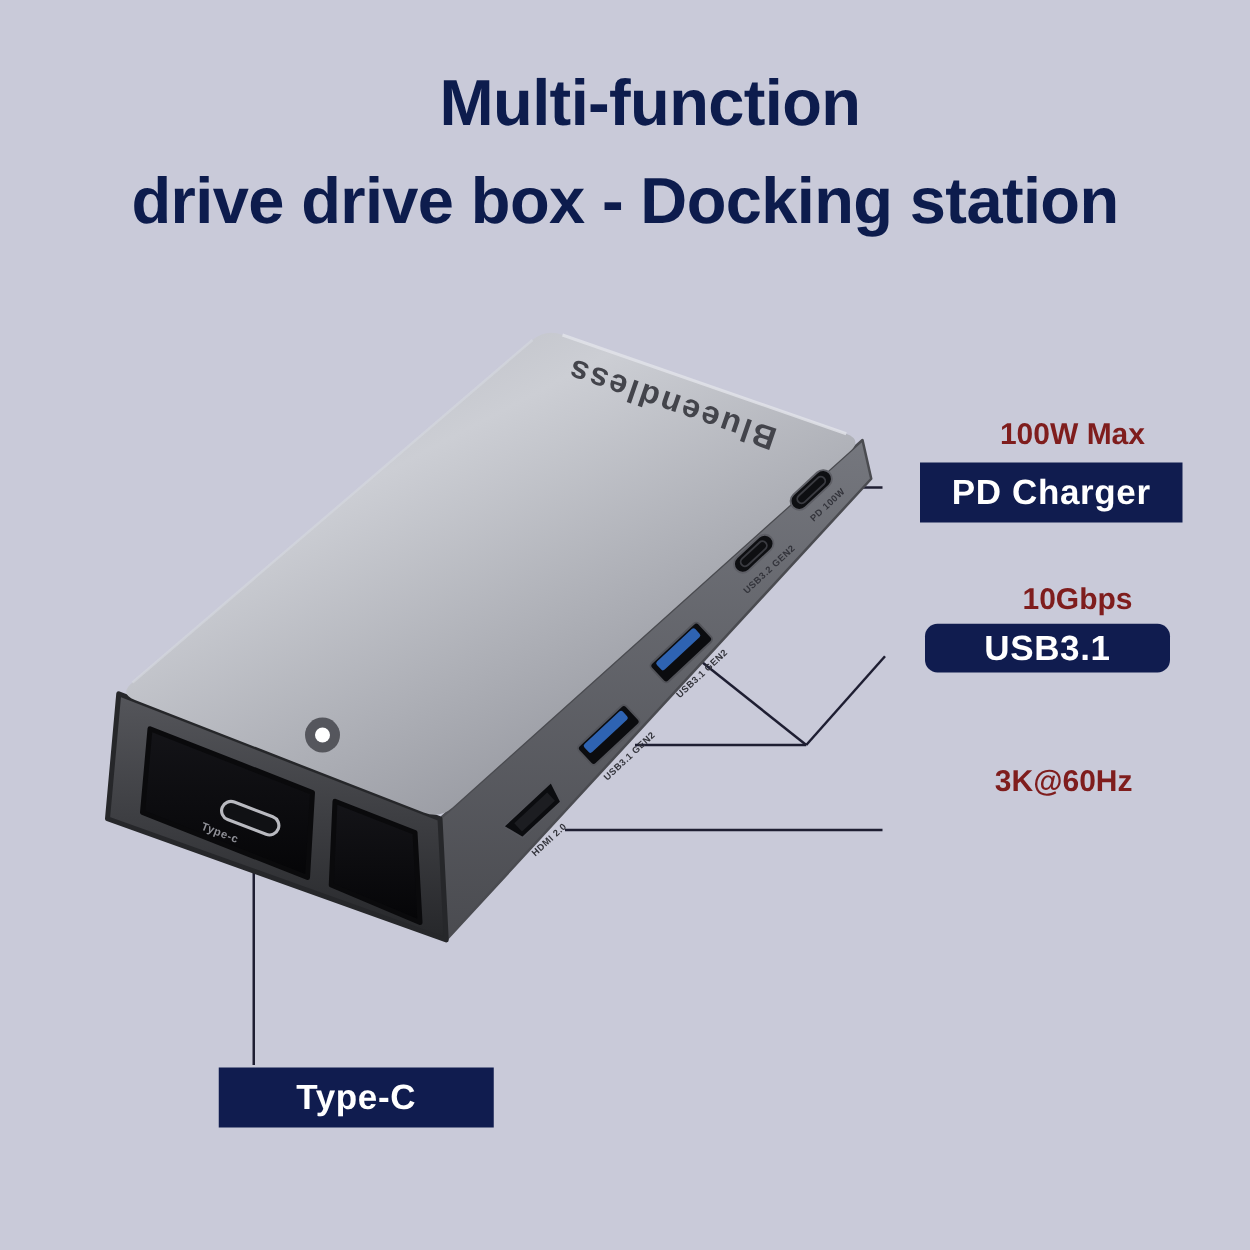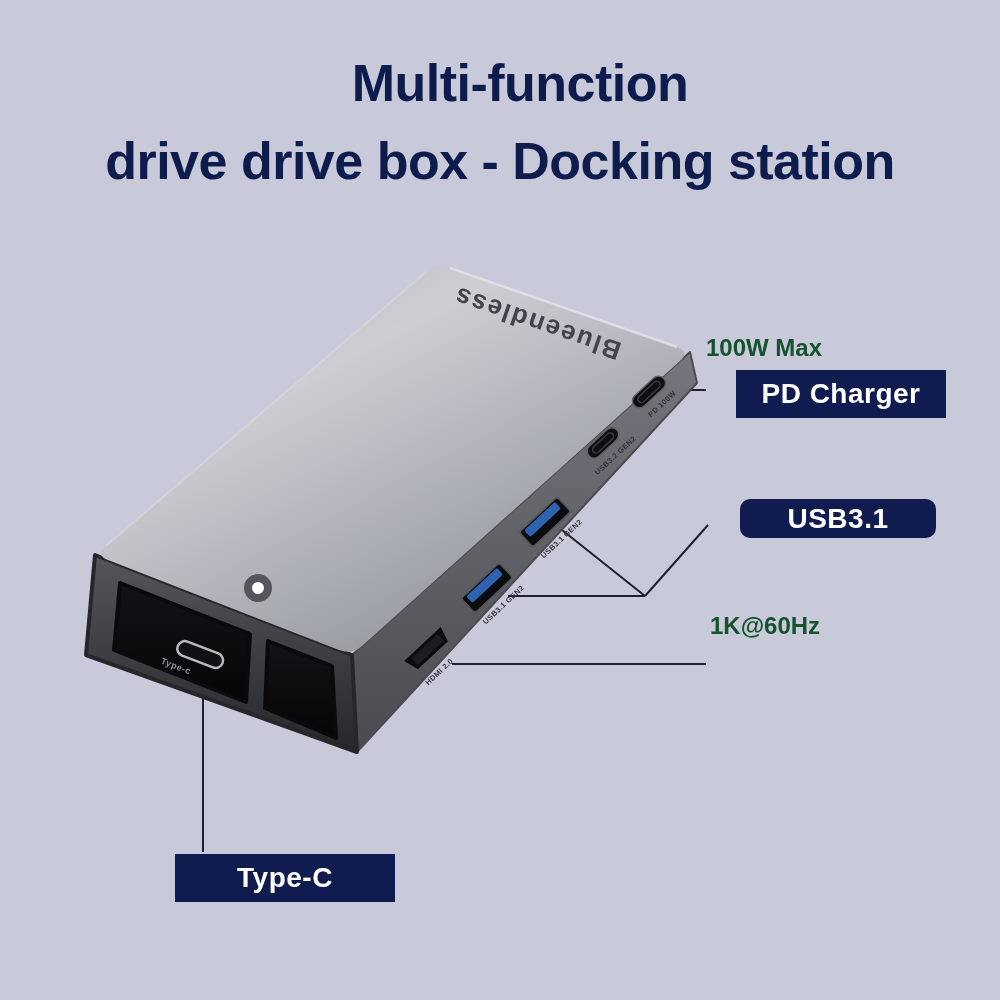--- a/index.html
+++ b/index.html
@@ -9,22 +9,22 @@
   }
   .title-line{
     position:absolute;left:0;width:1000px;text-align:center;
     color:#0d1c4d;font-weight:800;font-size:52px;letter-spacing:-0.5px;
     line-height:1.2;
   }
   .title-line.l1{top:52px;padding-left:20px;}
   .title-line.l2{top:130px;}
   .device-svg{position:absolute;left:0;top:0;}
   .caption{
-    position:absolute;text-align:left;font-size:24px;font-weight:700;
-    color:#14532d;
+    position:absolute;text-align:right;font-size:24px;font-weight:700;
+    color:#7f1d1d;
   }
   .navy-box{
     position:absolute;background:#101c4f;color:#ffffff;font-weight:700;
     font-size:28px;display:flex;align-items:center;justify-content:center;
     letter-spacing:0.5px;
     margin-left:30px;
   }
   .port-label{
     font-size:7.5px;font-weight:600;fill:#33343b;letter-spacing:0.4px;
     font-family:"Liberation Sans",sans-serif;
@@ -125,19 +125,20 @@
     <g transform="translate(428,650) rotate(-43)">
       <path d="M-26,-9 L26,-9 L21,8 L-21,8 Z" fill="#0b0c0f" stroke="#56575d" stroke-width="1.5"></path>
       <rect x="-18" y="-5" width="36" height="9" fill="#1c1d21"></rect>
       <text class="port-label" x="-24" y="26">HDMI 2.0</text>
     </g>
   </svg>
 
   <div class="caption" style="left:706px;top:334px;width:210px;">100W Max</div>
   <div class="navy-box" style="left:706px;top:370px;width:210px;height:48px;">PD Charger</div>
 
+  <div class="caption" style="left:710px;top:466px;width:196px;">10Gbps</div>
   <div class="navy-box" style="left:710px;top:499px;width:196px;height:39px;border-radius:10px;">USB3.1</div>
 
-  <div class="caption" style="left:710px;top:612px;width:196px;">1K@60Hz</div>
+  <div class="caption" style="left:710px;top:612px;width:196px;">3K@60Hz</div>
 
   <div class="navy-box" style="left:145px;top:854px;width:220px;height:48px;">Type-C</div>
 
 </div>
 
 </body></html>

